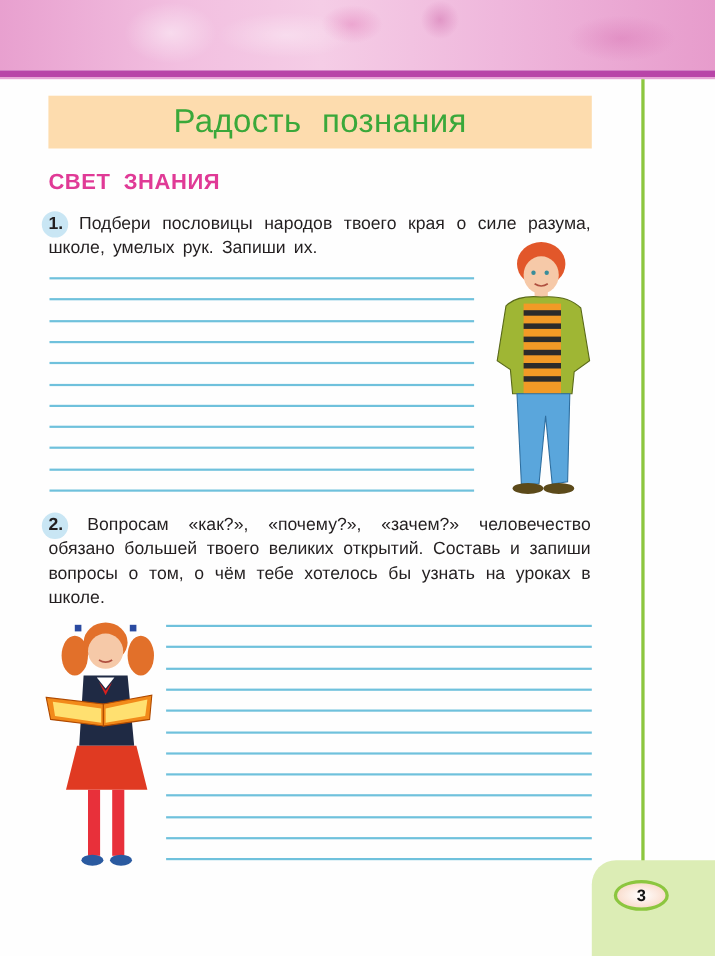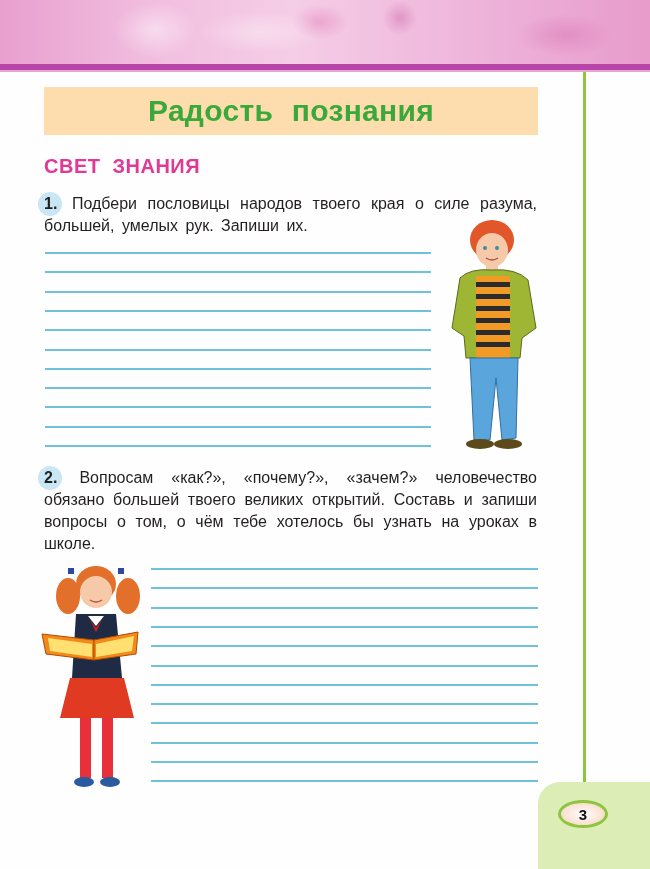--- a/index.html
+++ b/index.html
@@ -42,21 +42,21 @@
       box-sizing: border-box;
       display: flex; align-items: center; justify-content: center;
       font-weight: bold; font-size: 15px; color: #111;
     }
     .title-bar {
       position: absolute; left: 44px; top: 87px; width: 494px; height: 48px;
       background: #fddcae;
       display: flex; align-items: center; justify-content: center;
     }
     .title-text {
-      font-size: 30px; font-weight: bold; color: #3aa83a; word-spacing: 10px; letter-spacing: 0.3px;
+      font-size: 30px; font-weight: normal; color: #3aa83a; word-spacing: 10px; letter-spacing: 0.3px;
     }
     .subtitle {
       position: absolute; left: 44px; top: 155px; width: 494px; text-align: left;
       font-size: 20px; font-weight: bold; color: #e03a96; word-spacing: 6px; letter-spacing: 0.5px;
     }
     .task {
       position: absolute; font-size: 16px; line-height: 22px;
       text-align: justify; word-spacing: 3px;
     }
     .task-1 { left: 44px; top: 193px; width: 493px; }
@@ -91,21 +91,21 @@
   <span>3</span>
 </div>
 
 <div class="title-bar">
   <span class="title-text">Радость познания</span>
 </div>
 <div class="subtitle">СВЕТ ЗНАНИЯ</div>
 
 <div class="task task-1">
   <span class="task-num">1.</span>
-  <span>Подбери пословицы народов твоего края о силе разума, большей, умелых рук. Запиши их.</span>
+  <span>Подбери пословицы народов твоего края о силе разума, школе, умелых рук. Запиши их.</span>
 </div>
 <div class="write-lines lines-1" id="lines1">
     <div class="line" style="top: 0px;"></div>
     <div class="line" style="top: 19.3px;"></div>
     <div class="line" style="top: 38.6px;"></div>
     <div class="line" style="top: 57.9px;"></div>
     <div class="line" style="top: 77.2px;"></div>
     <div class="line" style="top: 96.5px;"></div>
     <div class="line" style="top: 115.8px;"></div>
     <div class="line" style="top: 135.1px;"></div>

